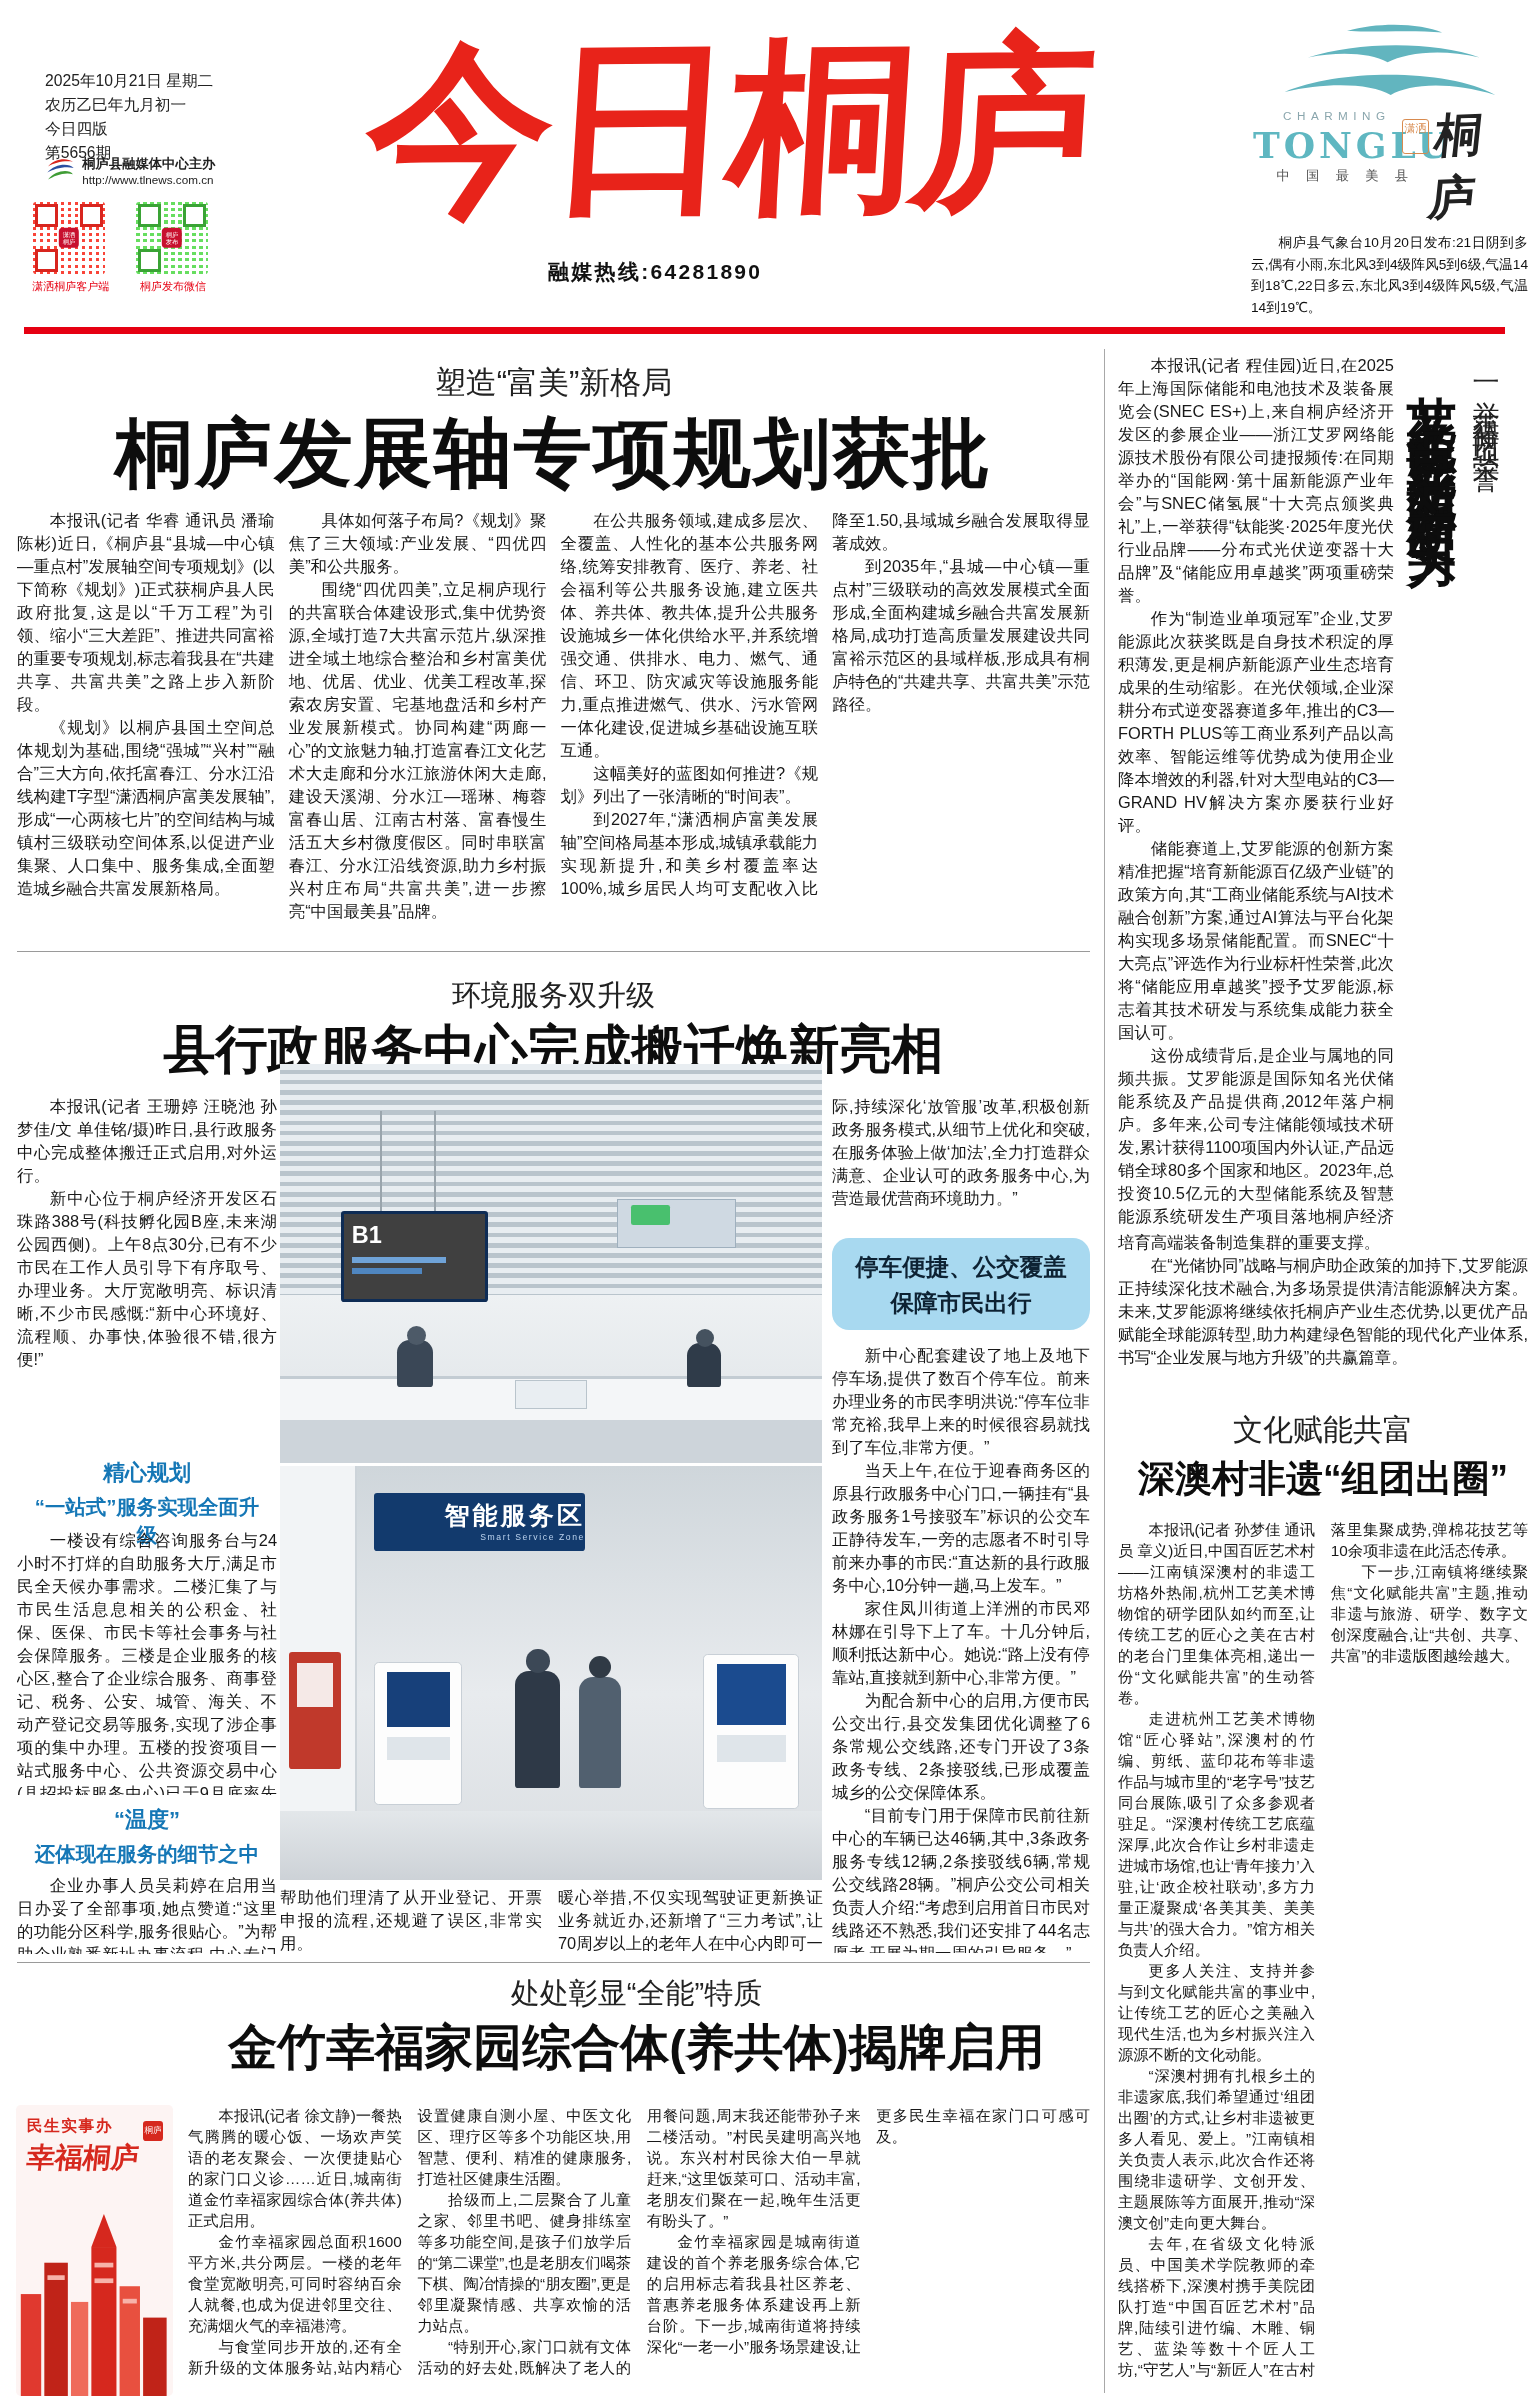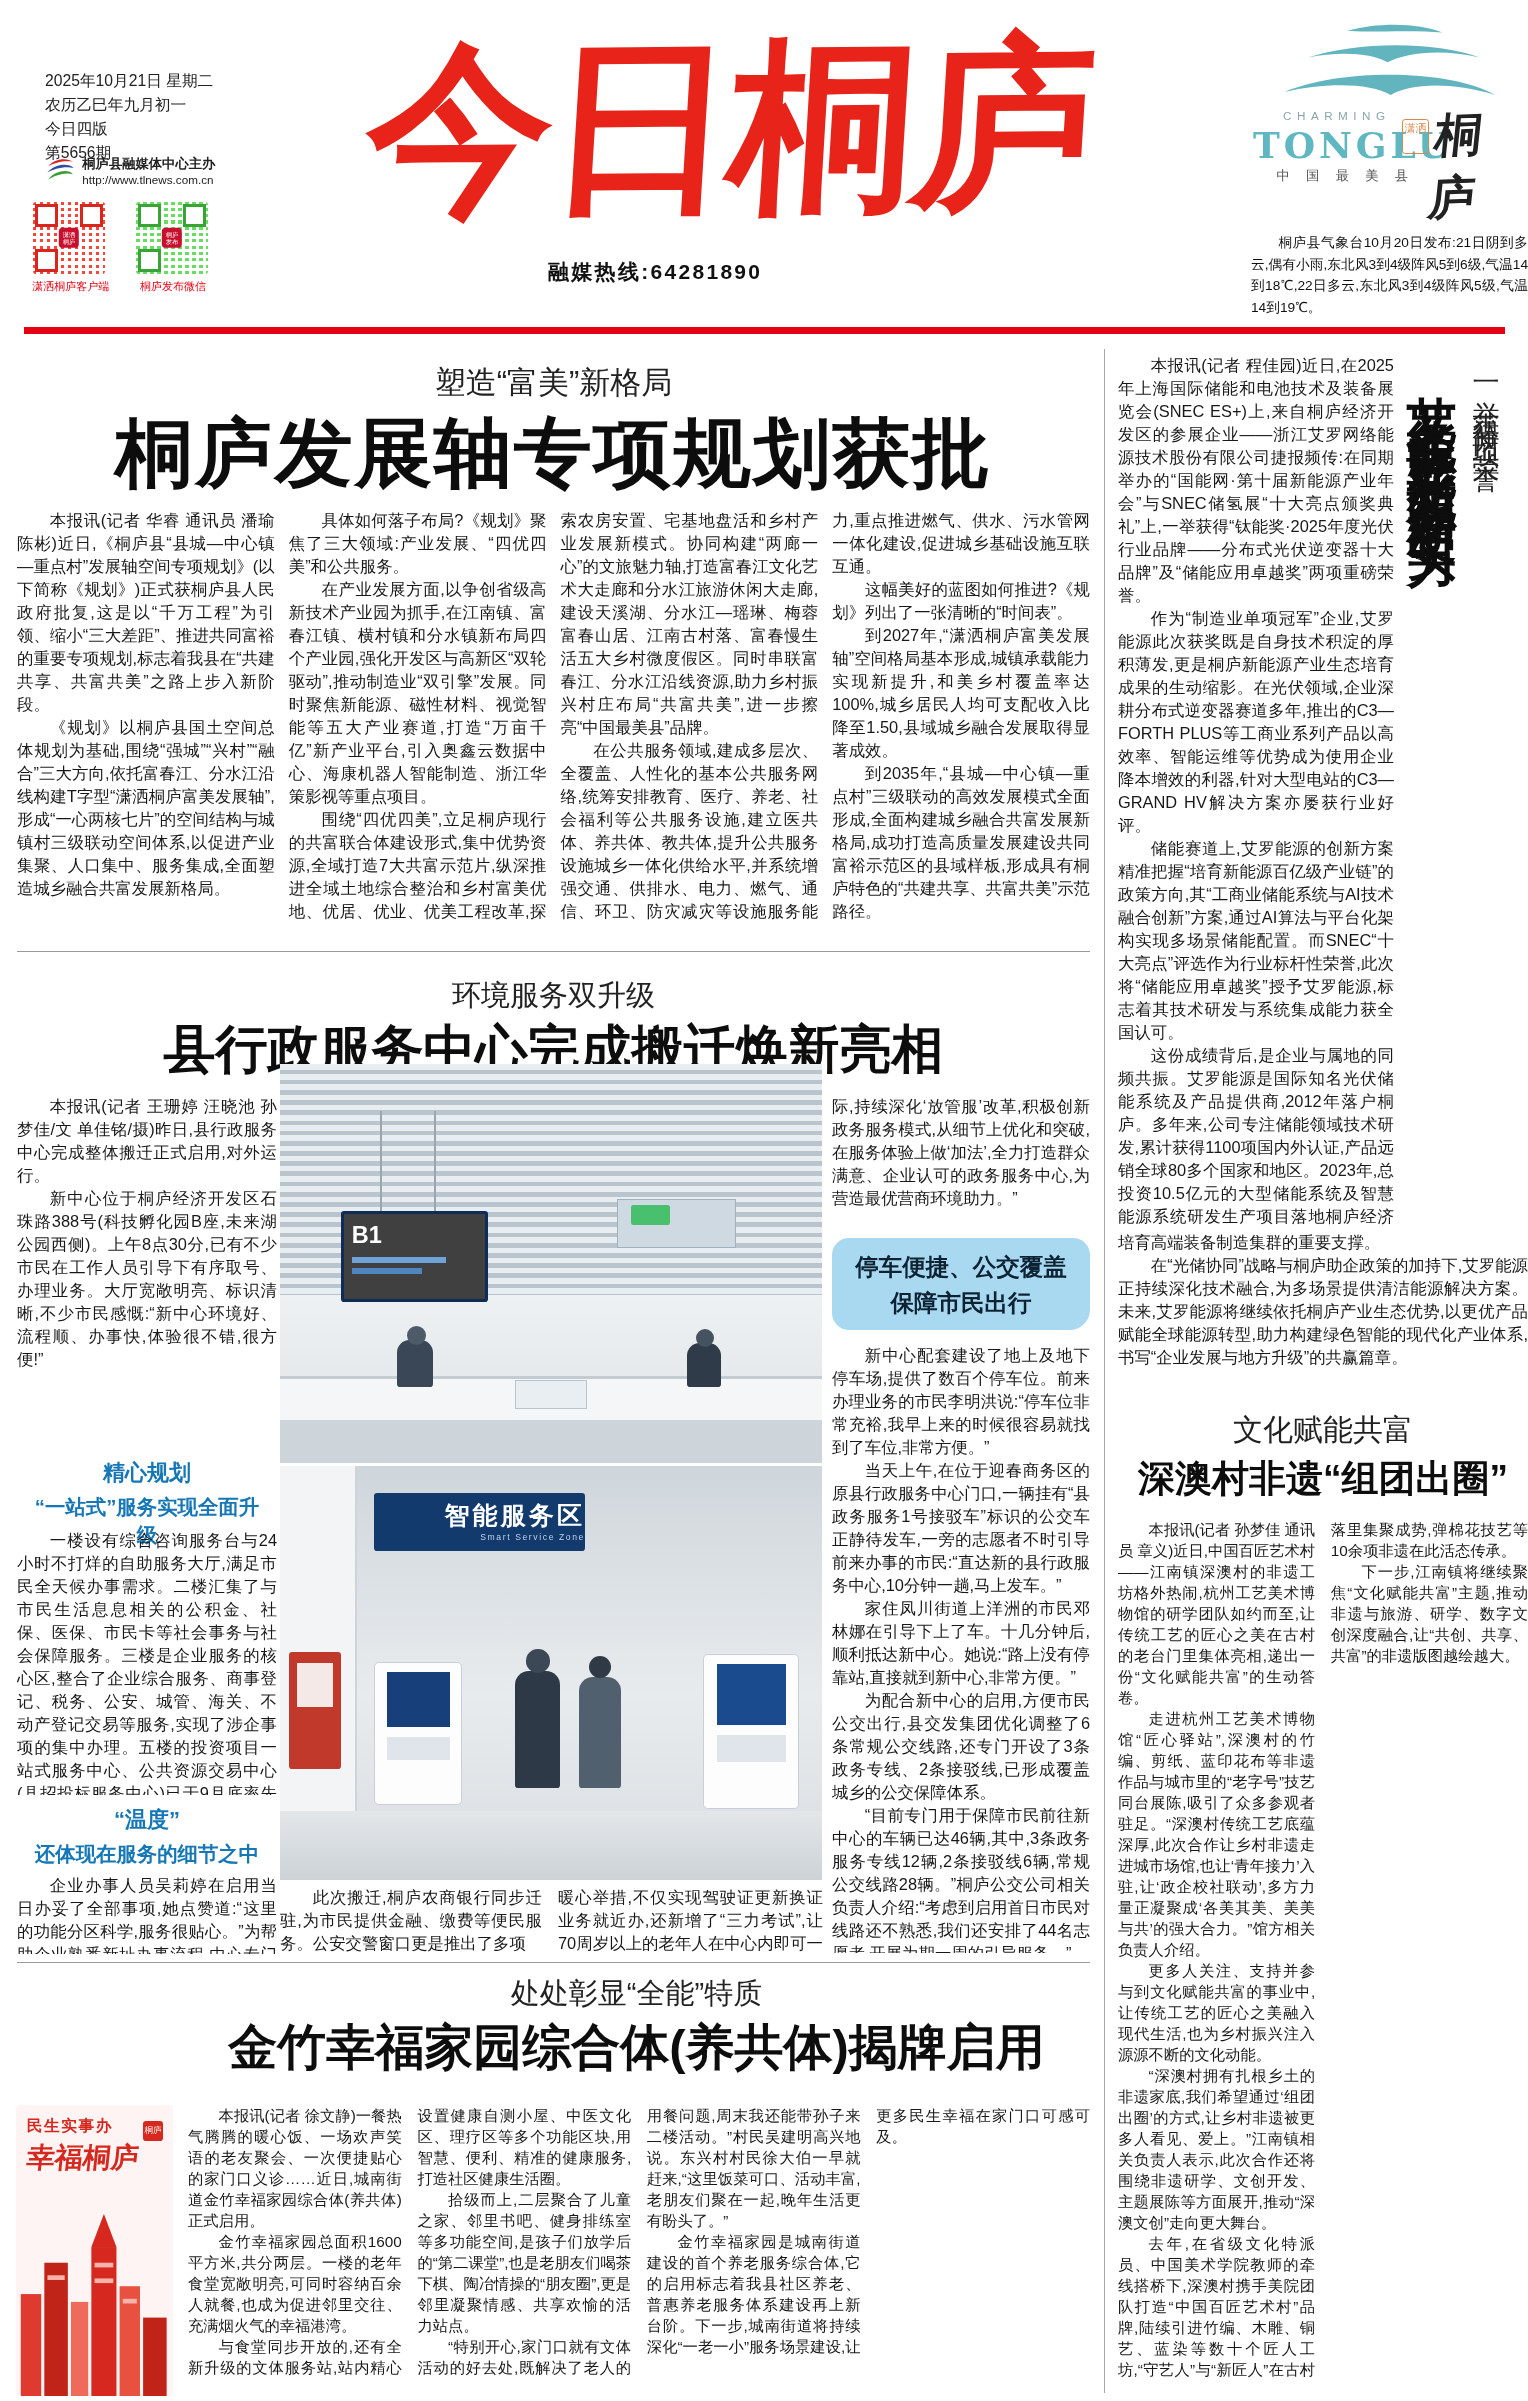--- a/index.html
+++ b/index.html
@@ -107,21 +107,20 @@
 
   <div class="abs redrule" style="left:23.5px;top:327px;width:1481px;"></div>
 
   <div class="abs kicker" style="left:17px;top:362px;width:1073px;font-size:31px;font-weight:500;">塑造“富美”新格局</div>
   <div class="abs headline" style="left:17px;top:404px;width:1073px;font-size:75px;letter-spacing:1.6px;transform:scaleX(1.04);">桐庐发展轴专项规划获批</div>
   <div class="abs bodytext jt" style="left:17px;top:509px;width:1073px;height:429px;">
     <div class="cols4">
         <p class="para">本报讯(记者 华睿 通讯员 潘瑜 陈彬)近日,《桐庐县“县城—中心镇—重点村”发展轴空间专项规划》(以下简称《规划》)正式获桐庐县人民政府批复,这是以“千万工程”为引领、缩小“三大差距”、推进共同富裕的重要专项规划,标志着我县在“共建共享、共富共美”之路上步入新阶段。</p>
         <p class="para">《规划》以桐庐县国土空间总体规划为基础,围绕“强城”“兴村”“融合”三大方向,依托富春江、分水江沿线构建T字型“潇洒桐庐富美发展轴”,形成“一心两核七片”的空间结构与城镇村三级联动空间体系,以促进产业集聚、人口集中、服务集成,全面塑造城乡融合共富发展新格局。</p>
         <p class="para">具体如何落子布局?《规划》聚焦了三大领域:产业发展、“四优四美”和公共服务。</p>
-        <p class="para">在产业发展方面,以争创省级高新技术产业园为抓手,在江南镇、富春江镇、横村镇和分水镇新布局四个产业园,强化开发区与高新区“双轮驱动”,推动制造业“双引擎”发展。同时聚焦新能源、磁性材料、视觉智能等五大产业赛道,打造“万亩千亿”新产业平台,引入奥鑫云数据中心、海康机器人智能制造、浙江华策影视等重点项目。</p>
         <p class="para">围绕“四优四美”,立足桐庐现行的共富联合体建设形式,集中优势资源,全域打造7大共富示范片,纵深推进全域土地综合整治和乡村富美优地、优居、优业、优美工程改革,探索农房安置、宅基地盘活和乡村产业发展新模式。协同构建“两廊一心”的文旅魅力轴,打造富春江文化艺术大走廊和分水江旅游休闲大走廊,建设天溪湖、分水江—瑶琳、梅蓉富春山居、江南古村落、富春慢生活五大乡村微度假区。同时串联富春江、分水江沿线资源,助力乡村振兴村庄布局“共富共美”,进一步擦亮“中国最美县”品牌。</p>
         <p class="para">在公共服务领域,建成多层次、全覆盖、人性化的基本公共服务网络,统筹安排教育、医疗、养老、社会福利等公共服务设施,建立医共体、养共体、教共体,提升公共服务设施城乡一体化供给水平,并系统增强交通、供排水、电力、燃气、通信、环卫、防灾减灾等设施服务能力,重点推进燃气、供水、污水管网一体化建设,促进城乡基础设施互联互通。</p>
         <p class="para">这幅美好的蓝图如何推进?《规划》列出了一张清晰的“时间表”。</p>
         <p class="para">到2027年,“潇洒桐庐富美发展轴”空间格局基本形成,城镇承载能力实现新提升,和美乡村覆盖率达100%,城乡居民人均可支配收入比降至1.50,县域城乡融合发展取得显著成效。</p>
         <p class="para">到2035年,“县城—中心镇—重点村”三级联动的高效发展模式全面形成,全面构建城乡融合共富发展新格局,成功打造高质量发展建设共同富裕示范区的县域样板,形成具有桐庐特色的“共建共享、共富共美”示范路径。</p>
       </div>
   </div>
 
   <div class="abs thinline" style="left:17px;top:951px;width:1073px;"></div>
   <div class="abs vline" style="left:1104px;top:349px;height:2044px;"></div>
@@ -225,20 +224,21 @@
     </div>
     <div style="position:absolute;left:235px;top:205px;width:45px;height:117px;background:#2e3947;border-radius:14px 14px 3.1px 3.1px;"></div>
     <div style="position:absolute;left:246px;top:183px;width:23.5px;height:23.5px;background:#3c4856;border-radius:50%;"></div>
     <div style="position:absolute;left:299px;top:211px;width:42px;height:111px;background:#51606f;border-radius:14px 14px 3.1px 3.1px;"></div>
     <div style="position:absolute;left:309px;top:190px;width:22px;height:22px;background:#303a45;border-radius:50%;"></div>
     <div style="position:absolute;left:0;top:345px;width:542px;height:69px;background:linear-gradient(180deg,#e3e7ea,#cdd2d7);"></div>
   </div>
 
   <div class="abs bodytext jt" style="left:280px;top:1886px;width:262px;height:69px;">
     <div>
+        <p class="para noind">帮助他们理清了从开业登记、开票申报的流程,还规避了误区,非常实用。</p>
         <p class="para">此次搬迁,桐庐农商银行同步迁驻,为市民提供金融、缴费等便民服务。公安交警窗口更是推出了多项</p>
       </div>
   </div>
   <div class="abs bodytext jt" style="left:558px;top:1886px;width:265px;height:69px;">
     <div>
         <p class="para noind">暖心举措,不仅实现驾驶证更新换证业务就近办,还新增了“三力考试”,让70周岁以上的老年人在中心内即可一站式完成测试与换证。</p>
       </div>
   </div>
 
   <div class="abs bodytext jt" style="left:832px;top:1095px;width:258px;height:135px;">

